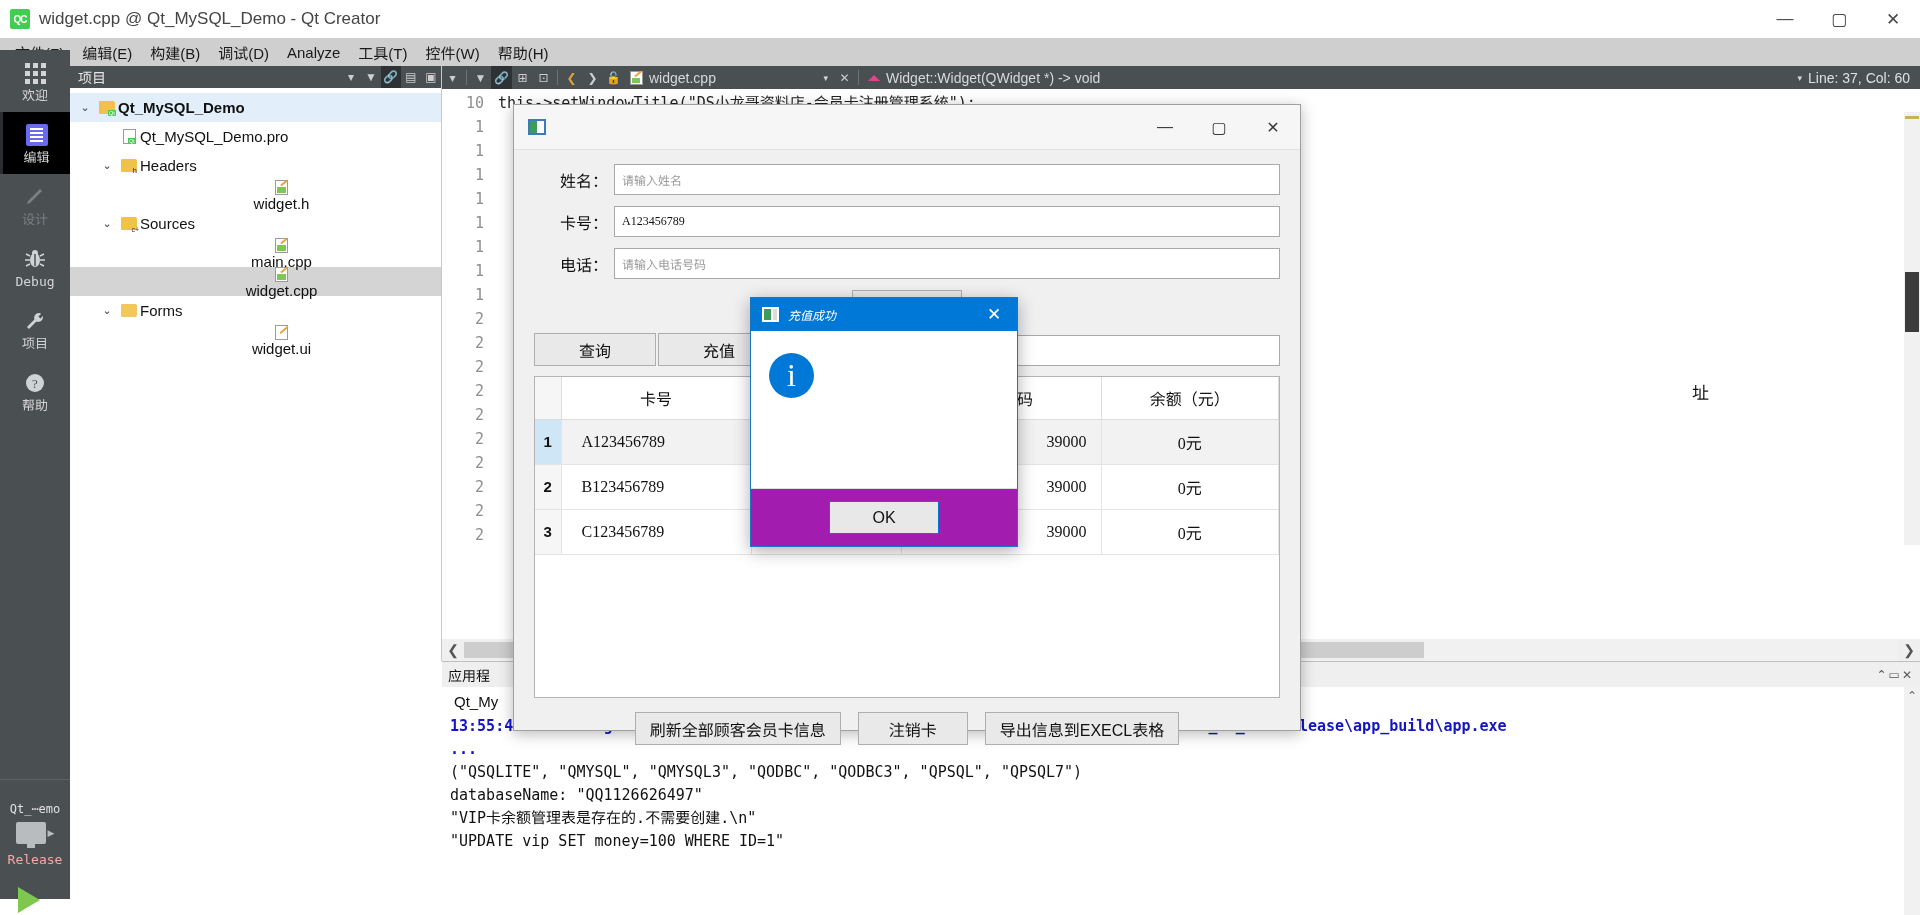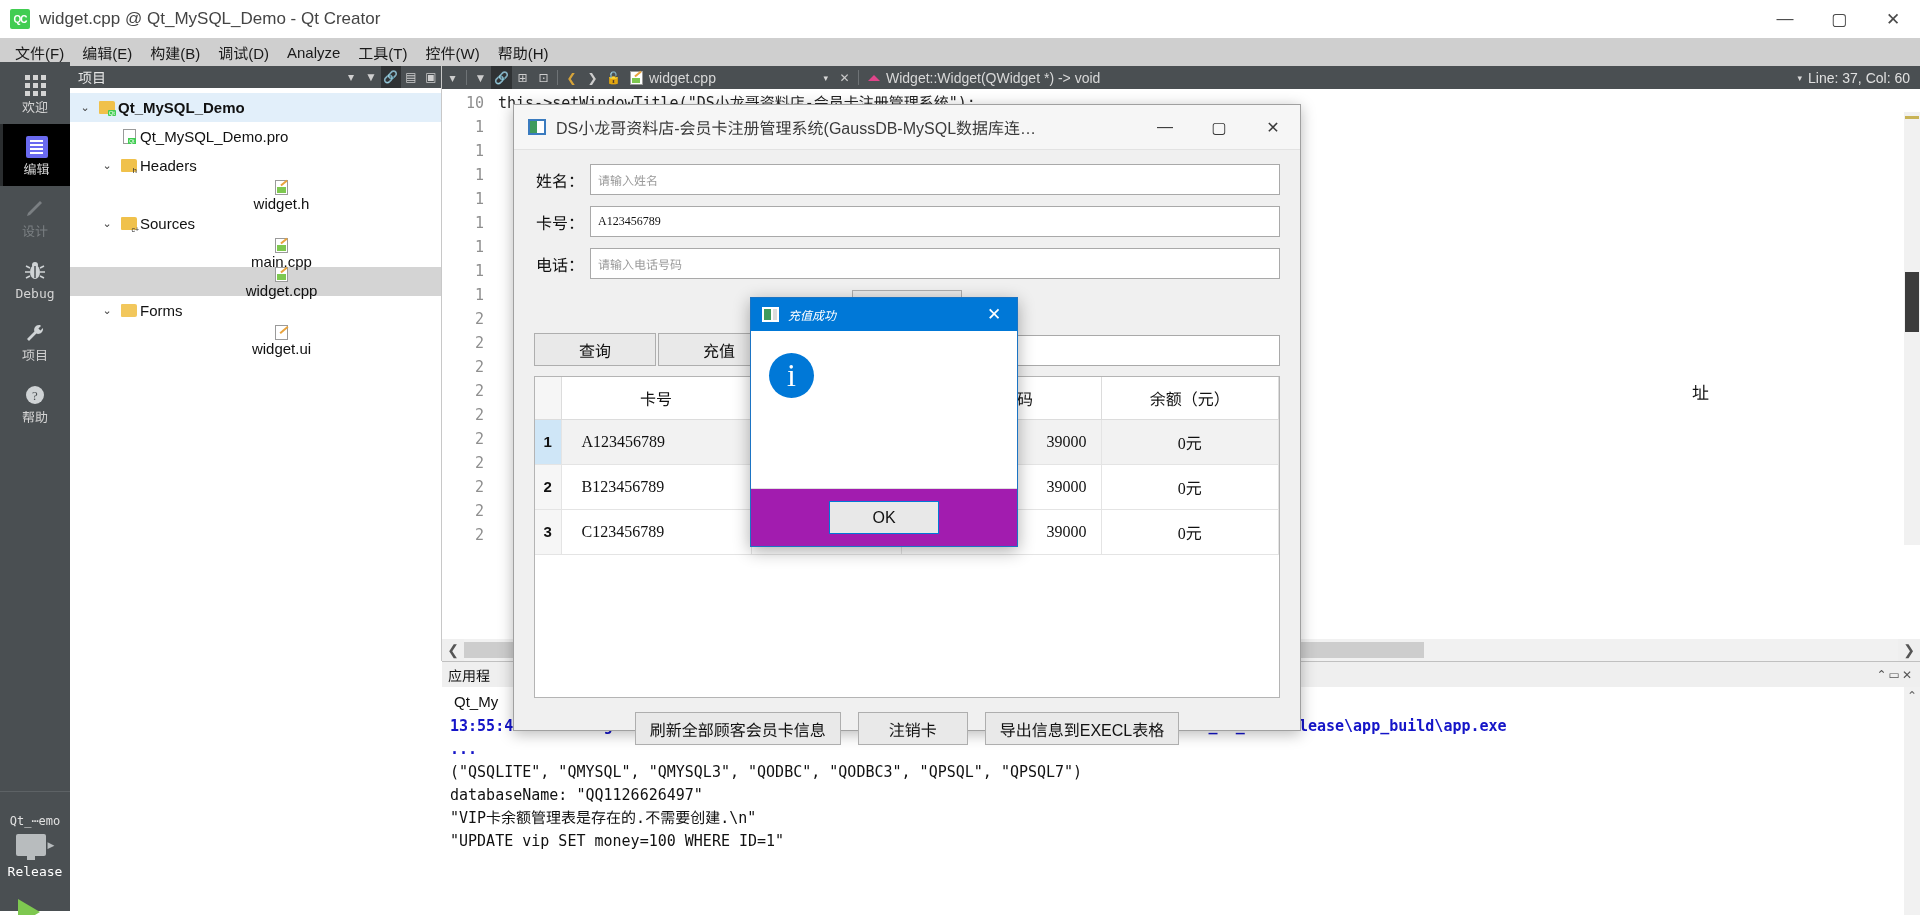--- a/index.html
+++ b/index.html
@@ -35,21 +35,21 @@
   .menubar {
     position:absolute; left:0; top:38px; width:1920px; height:28px;
     background:#cfcfcf; display:flex; align-items:center; padding-left:6px;
   }
   .menu-item {
     font-size:15px; color:#1a1a1a; padding:4px 9px; white-space:nowrap;
   }
 
   
   .modebar {
-    position:absolute; left:0; top:62px; width:70px; height:849px;
+    position:absolute; left:0; top:50px; width:70px; height:849px;
     background:#4a4f52;
   }
   .mode-item {
     width:70px; height:62px; display:flex; flex-direction:column;
     align-items:center; justify-content:center; gap:3px;
     color:#d4d4d4; font-size:13px;
   }
   .mode-item.active { background:#000000; border-left:3px solid #2a2d2f; }
   .mode-item.disabled { color:#7a7f82; }
   .mode-icon { width:26px; height:26px; display:flex; align-items:center; justify-content:center; }
@@ -63,21 +63,21 @@
 
   .kitselector {
     position:absolute; left:0; bottom:0; width:70px; height:120px;
     background:#4a4f52; border-top:1px solid #5d6265; padding-top:22px;
   }
   .kit-proj { color:#e0e0e0; font-size:12px; text-align:center; font-family:"DejaVu Sans Mono",monospace; }
   .kit-mon { display:flex; align-items:center; justify-content:center; margin-top:6px; gap:2px; }
   .kit-screen { width:30px; height:22px; background:#b8bcbe; border-radius:2px; position:relative; }
   .kit-screen::after{ content:""; position:absolute; left:11px; top:22px; width:8px; height:4px; background:#b8bcbe; }
   .kit-arrow { color:#b8bcbe; font-size:9px; }
-  .kit-rel { color:#ffffff; font-size:13px; text-align:center; margin-top:8px; font-family:"DejaVu Sans Mono",monospace; }
+  .kit-rel { color:#fca5a5; font-size:13px; text-align:center; margin-top:8px; font-family:"DejaVu Sans Mono",monospace; }
   .kit-run { position:absolute; left:18px; bottom:-14px; width:0;height:0;
     border-left:22px solid #7ec850; border-top:13px solid transparent; border-bottom:13px solid transparent; }
 
   
   .projpane {
     position:absolute; left:70px; top:66px; width:372px; height:595px;
     background:#ffffff; border-right:1px solid #c8c8c8;
   }
   .projhead {
     height:22px; background:#4a4f52; display:flex; align-items:center;
@@ -173,21 +173,21 @@
   .appwin-title { height:45px; background:#f6f6f6; display:flex; align-items:center; border-bottom:1px solid #e2e2e2; }
   .aw-ico { width:18px; height:16px; margin-left:14px; margin-right:10px; position:relative;
      border:2px solid #3a7bbf; background:#fff; }
   .aw-ico::after { content:""; position:absolute; left:0; top:0; width:7px; height:12px; background:#3f9b5c; }
   .aw-title { font-size:16px; color:#3a3a3a; }
   .aw-ctrls { margin-left:auto; display:flex; }
   .aw-btn { width:54px; height:44px; display:flex; align-items:center; justify-content:center;
      color:#3a3a3a; font-size:16px; }
 
   .awbody { padding:14px 20px 0 20px; position:relative; }
-  .frow { display:flex; align-items:center; margin-bottom:11px; }
+  .frow { display:flex; align-items:center; margin-bottom:11px;margin-left:24px; }
   .flabel { width:56px; font-size:16px; color:#111; text-align:right; padding-right:6px; }
   .finput { flex:1; height:31px; border:1px solid #a9a9a9; background:#fff;
      font-size:12px; padding:0 7px; display:flex; align-items:center; }
   .finput.ph { color:#9a9a9a; }
   .finput.val { color:#111; font-family:"Liberation Serif", serif; }
 
   .btnrow1 { display:flex; justify-content:center; margin-top:2px; margin-bottom:10px; }
   .qbtn {
     min-width:110px; height:33px; border:1px solid #aeaeae; background:#e9e9e9;
     font-size:16px; color:#111; display:flex; align-items:center; justify-content:center;
@@ -504,21 +504,20 @@
       <div>"UPDATE vip SET money=100 WHERE ID=1"</div>
     </div>
     <div class="out-vscroll">
       <div style="text-align:center;color:#666;font-size:12px;margin-top:2px;">⌃</div>
     </div>
   </div>
 
   <div class="appwin">
     <div class="appwin-title">
       <span class="aw-ico"></span>
-      <span class="aw-title">DS小龙哥资料店-会员卡注册管理系统(GaussDB-MySQL数据库连…</span>
       <span class="aw-ctrls">
         <span class="aw-btn">—</span>
         <span class="aw-btn">▢</span>
         <span class="aw-btn close">✕</span>
       </span>
     </div>
 
     <div class="awbody">
       <div class="frow">
         <span class="flabel">姓名：</span>

